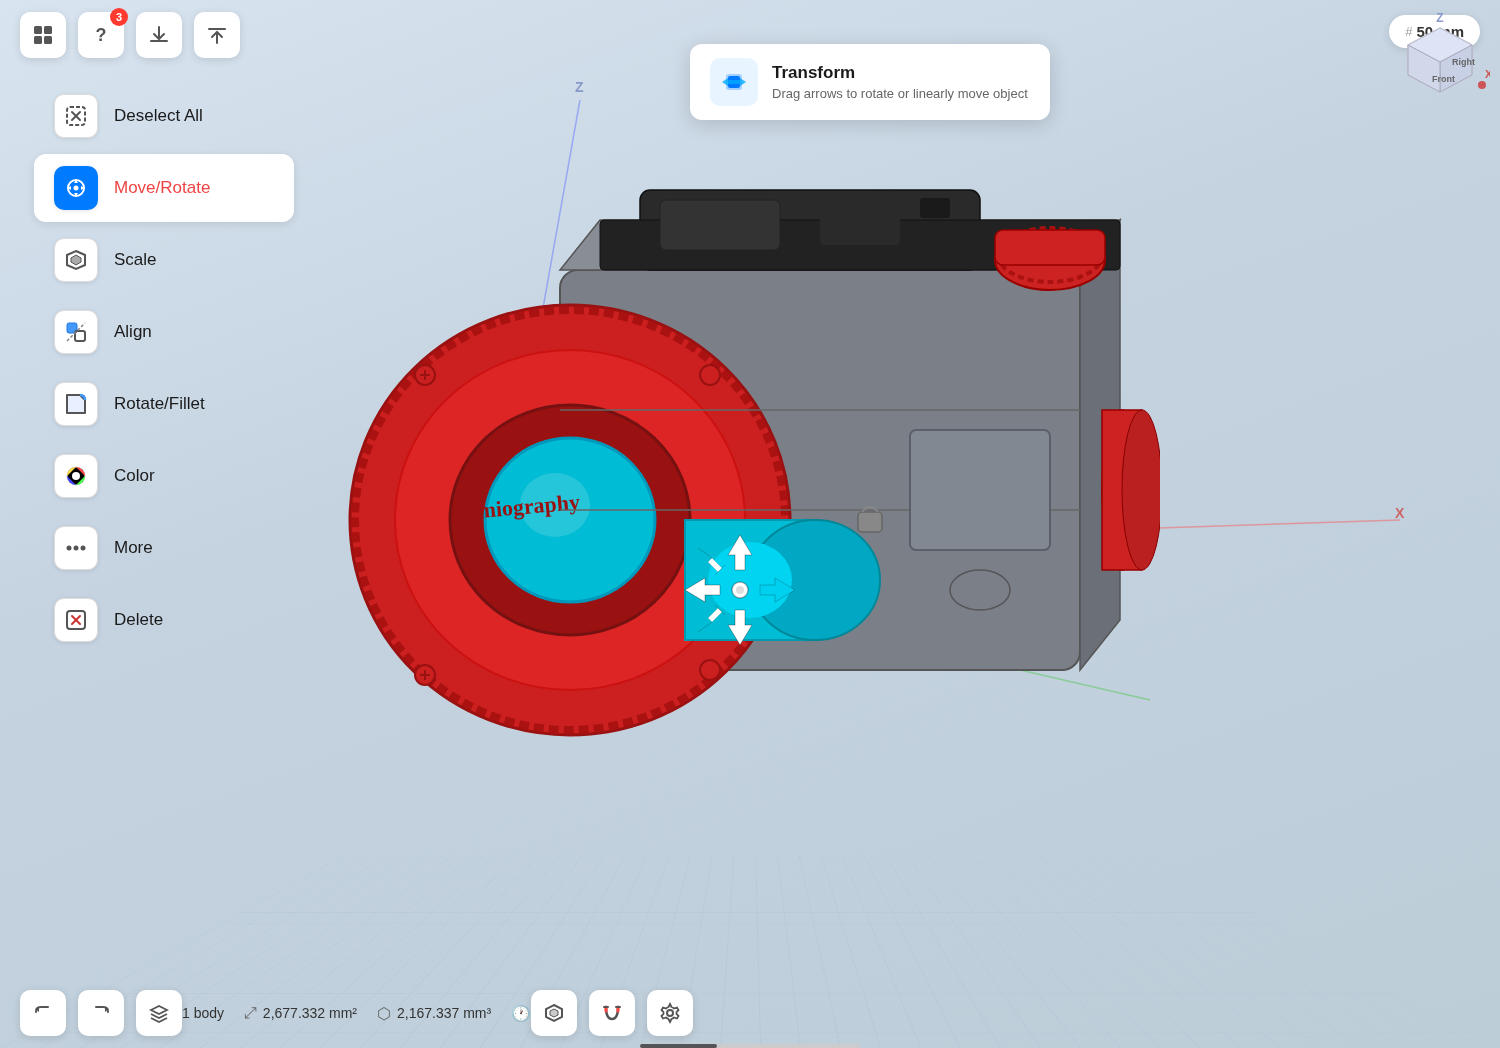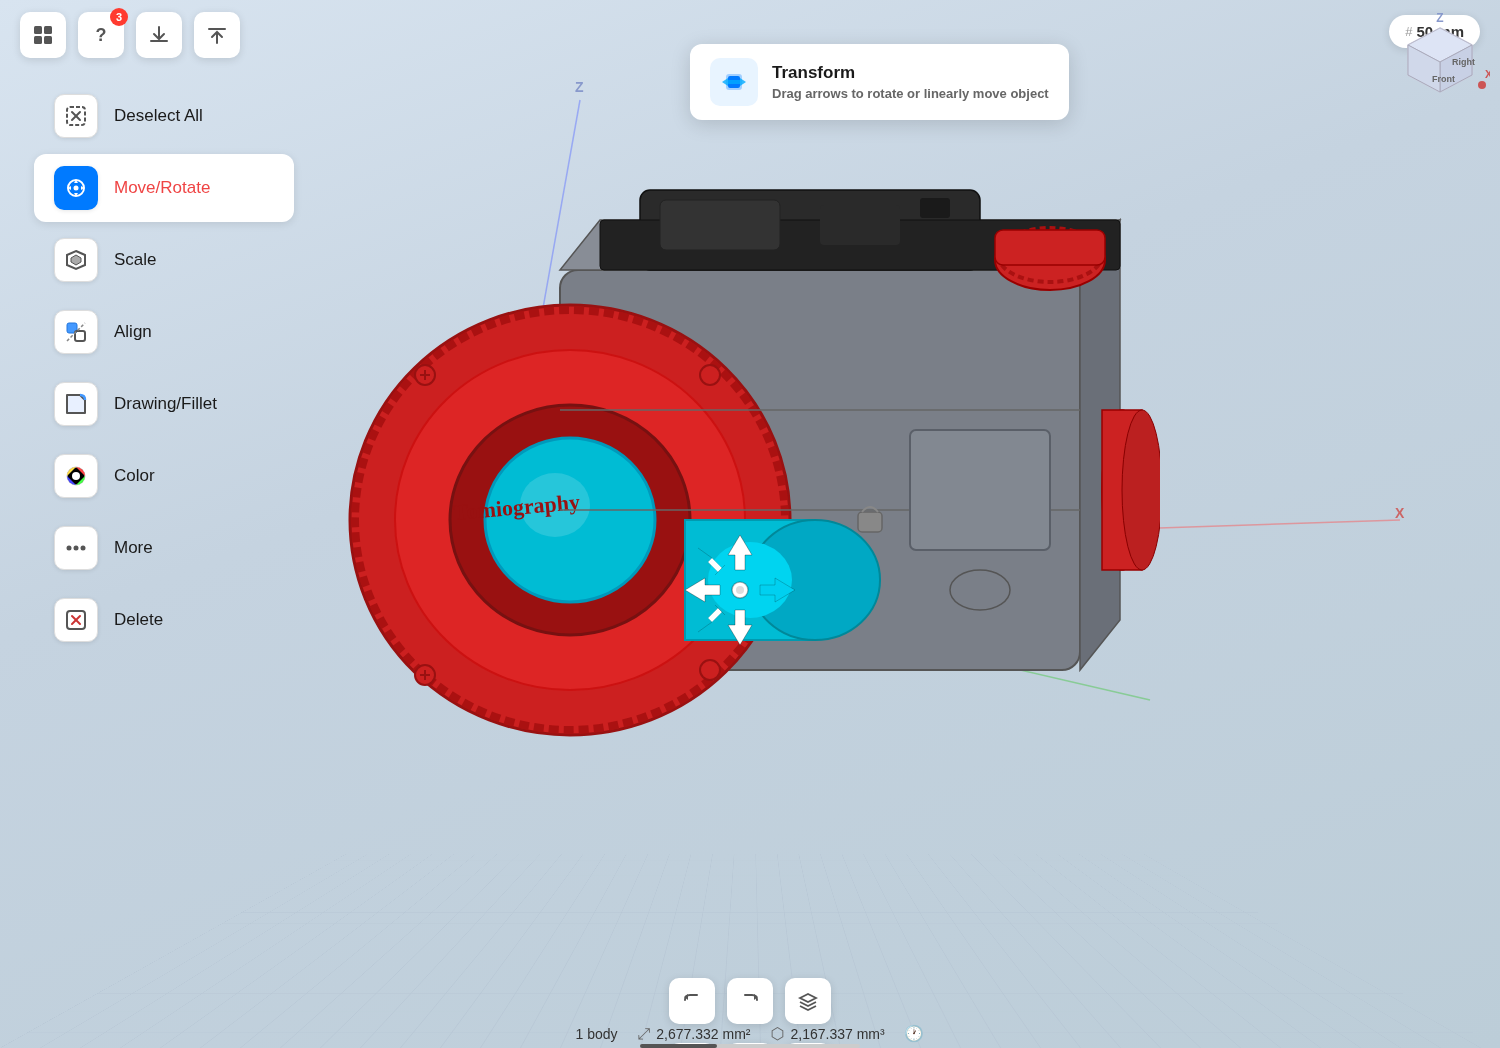--- a/index.html
+++ b/index.html
@@ -137,21 +137,20 @@
     .tooltip-text h3 {
       font-size: 17px;
       font-weight: 700;
       color: #1a1a1a;
       margin-bottom: 3px;
     }
 
     .tooltip-text p {
       font-size: 13px;
       color: #666;
-      font-weight: bold;
     }
 
     
     .left-sidebar {
       position: absolute;
       left: 0;
       top: 70px;
       bottom: 70px;
       width: 280px;
       display: flex;
@@ -210,21 +209,20 @@
     .bottom-bar {
       position: absolute;
       bottom: 0;
       left: 0;
       right: 0;
       height: 70px;
       display: flex;
       align-items: center;
       padding: 0 20px;
       z-index: 100;
-      flex-direction: column;
     }
 
     .bottom-left {
       display: flex;
       gap: 12px;
       align-items: center;
     }
 
     .bottom-center {
       display: flex;
@@ -490,21 +488,21 @@
   </div>
 
   <div class="sidebar-item">
     <div class="item-icon">
       <svg width="24" height="24" viewBox="0 0 24 24">
         <rect x="3" y="3" width="18" height="18" rx="2" fill="#e8f0ff" stroke="none"></rect>
         <path d="M3 3 H16 L21 8 V21 H3 Z" fill="none" stroke="#555" stroke-width="2" stroke-linejoin="round"></path>
         <path d="M16 3 Q21 3 21 8" fill="none" stroke="#4499ff" stroke-width="2.5"></path>
       </svg>
     </div>
-    <span class="item-label">Drawing/Fillet</span>
+    <span class="item-label">Rotate/Fillet</span>
   </div>
 
 
   <div class="sidebar-item">
     <div class="item-icon">
       <svg width="24" height="24" viewBox="0 0 24 24">
         <circle cx="12" cy="12" r="9" fill="conic-gradient(red,yellow,lime,cyan,blue,magenta,red)" stroke="#ccc" stroke-width="1"></circle>
         <path d="M12 3 A9 9 0 0 1 21 12" fill="#ff4444" stroke="none"></path>
         <path d="M21 12 A9 9 0 0 1 12 21" fill="#44ff44" stroke="none"></path>
         <path d="M12 21 A9 9 0 0 1 3 12" fill="#4444ff" stroke="none"></path>

